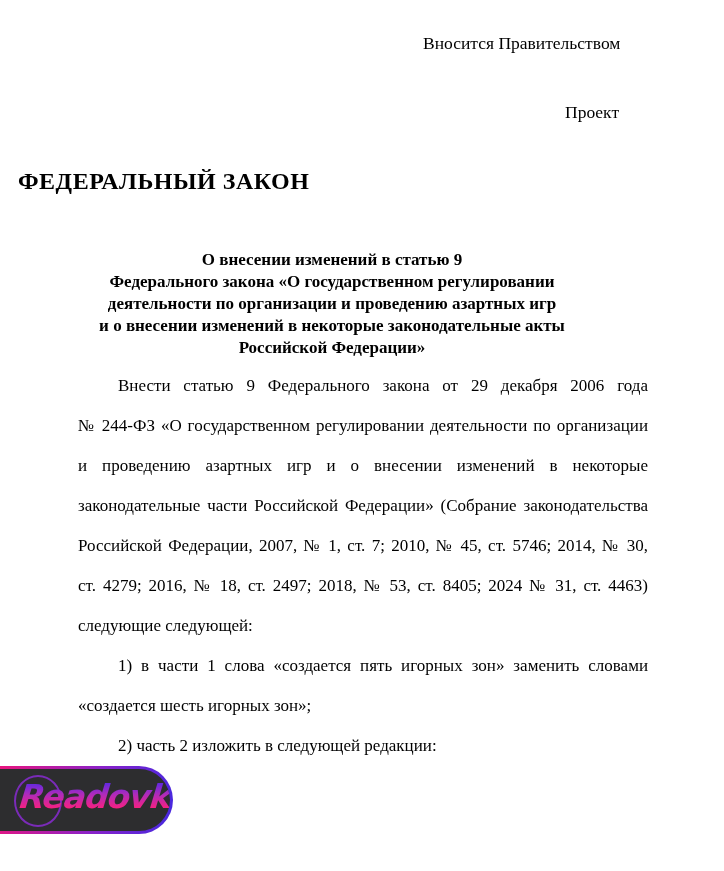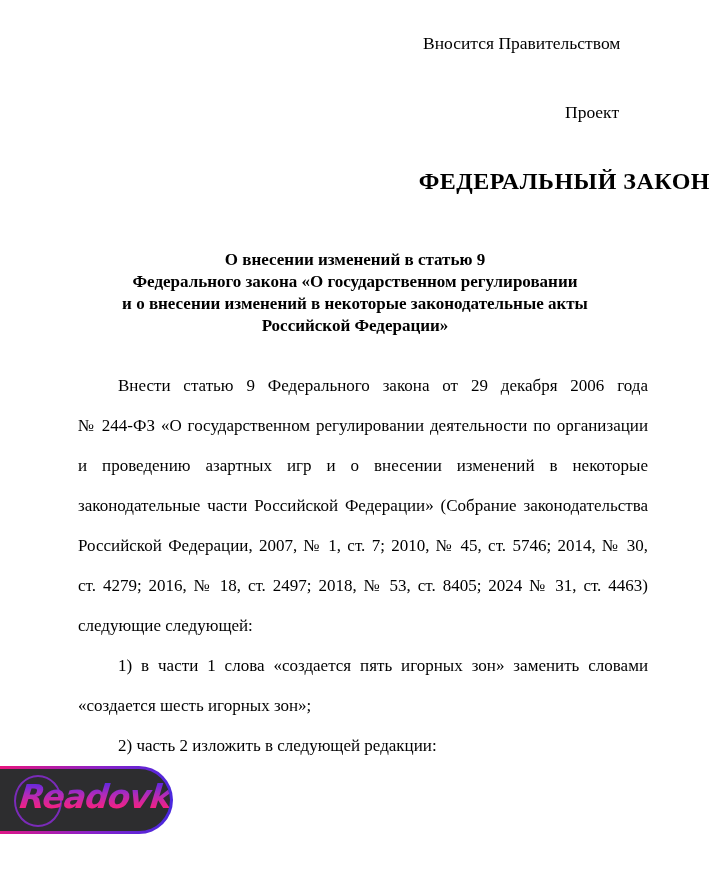--- a/index.html
+++ b/index.html
@@ -3,33 +3,32 @@
 <meta charset="utf-8">
 <style>
   html,body{margin:0;padding:0;background:#ffffff;}
   .page{
     position:relative;
     width:664px;height:871px;
     background:#ffffff;
     font-family:"Liberation Serif", serif;
     color:#000000;
     overflow:hidden;
-    padding-left:46px;
   }
   .intro-block{
     position:absolute;left:423px;top:33px;
     font-size:17.5px;line-height:21.5px;
   }
   .draft-label{
     position:absolute;left:565px;top:102px;
     font-size:17.5px;
   }
   .law-title{
     position:absolute;left:18px;right:0;top:168px;
-    text-align:right;
+    text-align:left;
     font-size:24px;font-weight:bold;
     letter-spacing:0.5px;
   }
   .law-subtitle{
     position:absolute;left:60px;right:60px;top:249px;
     text-align:center;
     font-size:17px;font-weight:bold;
     line-height:22px;
   }
   .body-text{
@@ -86,20 +85,21 @@
     <div>Вносится Правительством</div>
   </div>
 
   <div class="draft-label">Проект</div>
 
   <div class="law-title">ФЕДЕРАЛЬНЫЙ ЗАКОН</div>
 
   <div class="law-subtitle">
     <div>О внесении изменений в статью 9</div>
     <div>Федерального закона «О государственном регулировании</div>
+    <div>деятельности по организации и проведению азартных игр</div>
     <div>и о внесении изменений в некоторые законодательные акты</div>
     <div>Российской Федерации»</div>
   </div>
 
   <div class="body-text">
     <div class="line j indent">Внести статью 9 Федерального закона от 29 декабря 2006 года</div>
     <div class="line j">№ 244-ФЗ «О государственном регулировании деятельности по организации</div>
     <div class="line j">и проведению азартных игр и о внесении изменений в некоторые</div>
     <div class="line j">законодательные части Российской Федерации» (Собрание законодательства</div>
     <div class="line j">Российской Федерации, 2007, № 1, ст. 7; 2010, № 45, ст. 5746; 2014, № 30,</div>

